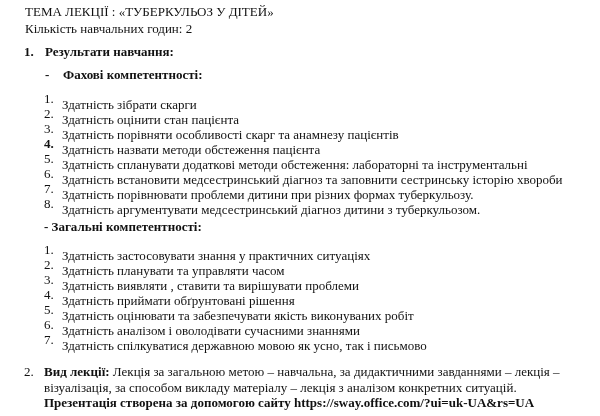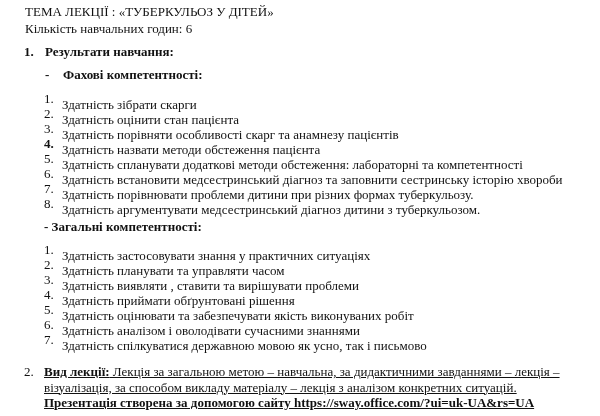--- a/index.html
+++ b/index.html
@@ -15,21 +15,21 @@
     .row .num { left: 0; }
     .row .txt { position: absolute; left: 18px; white-space: nowrap; margin-top: 6px; }
     .para { position: absolute; left: 44px; width: 548px; white-space: normal; line-height: 15.5px; }
   </style>
 </head>
 <body>
 
 <div>
 
   <div class="abs" style="left:25px; top:4px;text-align:center;">ТЕМА ЛЕКЦІЇ :  «ТУБЕРКУЛЬОЗ  У  ДІТЕЙ»</div>
-  <div class="abs" style="left:25px; top:21px;">Кількість навчальних годин: 6</div>
+  <div class="abs" style="left:25px; top:21px;">Кількість навчальних годин: 2</div>
 
   <div class="abs b" style="left:24px; top:44px;">1.</div>
   <div class="abs b" style="left:45px; top:44px;text-align:right;">Результати навчання:</div>
 
   <div class="abs b" style="left:45px; top:67px;">-</div>
   <div class="abs b" style="left:63px; top:67px;">Фахові компетентності:</div>
 
   <div>
     <div class="row" style="top:91px;">
         <span class="num">1.</span>
@@ -42,21 +42,21 @@
     <div class="row" style="top:121px;">
         <span class="num">3.</span>
         <span class="txt">Здатність порівняти особливості скарг та анамнезу пацієнтів</span>
       </div>
     <div class="row" style="top:136px;">
         <span class="num b">4.</span>
         <span class="txt">Здатність назвати методи обстеження пацієнта</span>
       </div>
     <div class="row" style="top:151px;">
         <span class="num">5.</span>
-        <span class="txt">Здатність спланувати додаткові методи обстеження: лабораторні та компетентності</span>
+        <span class="txt">Здатність спланувати додаткові методи обстеження: лабораторні та інструментальні</span>
       </div>
     <div class="row" style="top:166px;">
         <span class="num">6.</span>
         <span class="txt">Здатність встановити медсестринський діагноз та заповнити сестринську історію хвороби</span>
       </div>
     <div class="row" style="top:181px;">
         <span class="num">7.</span>
         <span class="txt">Здатність порівнювати проблеми дитини при різних формах туберкульозу.</span>
       </div>
     <div class="row" style="top:196px;">
@@ -92,18 +92,18 @@
         <span class="num">6.</span>
         <span class="txt">Здатність аналізом і оволодівати сучасними знаннями</span>
       </div>
     <div class="row" style="top:332px;">
         <span class="num">7.</span>
         <span class="txt">Здатність спілкуватися державною мовою як усно, так і письмово</span>
       </div>
   </div>
 
   <div class="abs" style="left:24px; top:364px;">2.</div>
-  <div class="para" style="top:364px;text-decoration:underline;">
+  <div class="para" style="top:364px;">
     <span class="b">Вид лекції:</span><span> Лекція за загальною метою – навчальна, за дидактичними завданнями – лекція – візуалізація, за способом викладу матеріалу – лекція з аналізом конкретних ситуацій.</span><br>
     <span class="b">Презентація створена за допомогою сайту </span><span class="b">https://sway.office.com/?ui=uk-UA&amp;rs=UA</span>
   </div>
 
 </div>
 
 </body></html>

